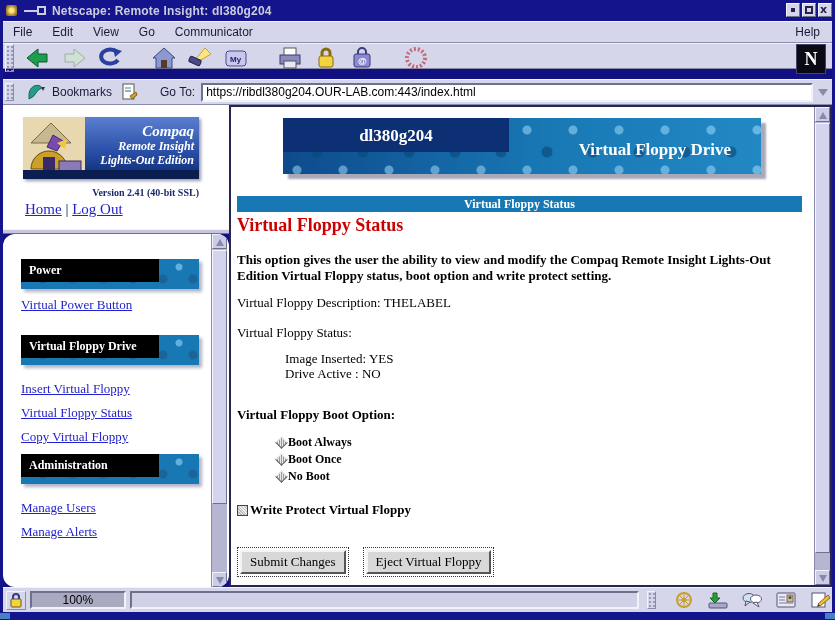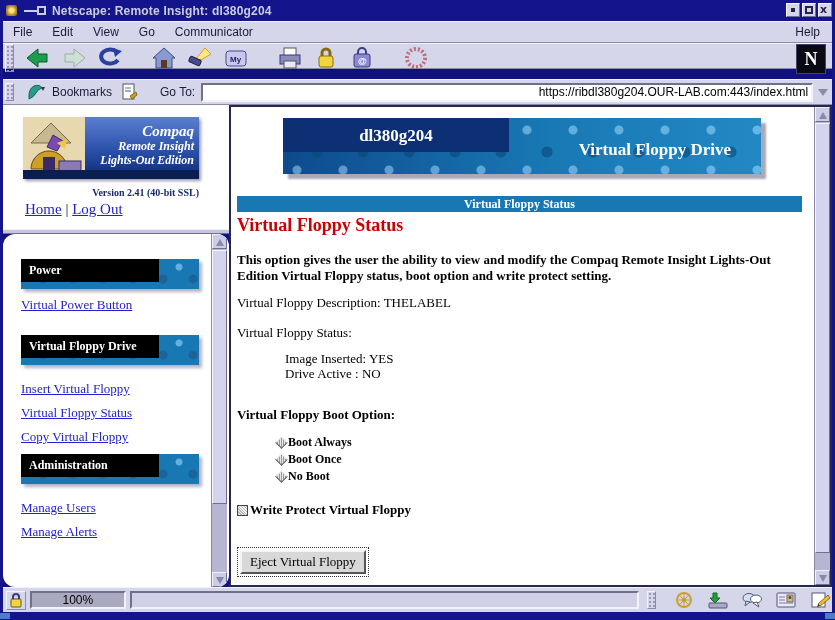--- a/index.html
+++ b/index.html
@@ -26,21 +26,21 @@
   .menuitem { padding:3px 10px; }
   .menuhelp { margin-left:auto; padding:3px 12px; }
 
   .toolbar { position:absolute; left:3px; top:43px; width:829px; height:26px; background:#d6d6ea; border-top:1px solid #f2f2fa; border-bottom:1px solid #8a8aaa; display:flex; align-items:flex-start; }
   .grippy { width:9px; height:28px; margin:0 6px 0 2px; border-top:1px solid #f2f2fa; border-left:1px solid #f2f2fa; border-right:1px solid #8a8aaa; border-bottom:1px solid #8a8aaa; background-image:radial-gradient(circle,#9a9ab8 1px,transparent 1.2px); background-size:4px 4px; }
   .tbicon { width:28px; height:28px; margin:0 4px; display:flex; align-items:center; justify-content:center; }
   .tbgap { width:18px; }
   .nlogo { margin-left:auto; margin-right:6px; width:30px; height:30px; background:#0a0a14; border:1px solid #44446a; color:#fff; font:bold 18px "Liberation Serif",serif; display:flex; align-items:center; justify-content:center; }
 
   .locbar { position:absolute; left:3px; top:79px; width:829px; height:26px; background:#d6d6ea; border-top:1px solid #f2f2fa; border-bottom:1px solid #8a8aaa; display:flex; align-items:center; font-size:12px; color:#1a1a3a; }
-  .urlbox { width:612px; height:19px; margin-left:6px; background:#fff; border-top:2px solid #70708e; border-left:2px solid #70708e; border-right:2px solid #f2f2fa; border-bottom:2px solid #f2f2fa; font:12px "Liberation Sans",sans-serif; padding:0 3px; color:#000;text-align:right; }
+  .urlbox { width:612px; height:19px; margin-left:6px; background:#fff; border-top:2px solid #70708e; border-left:2px solid #70708e; border-right:2px solid #f2f2fa; border-bottom:2px solid #f2f2fa; font:12px "Liberation Sans",sans-serif; padding:0 3px; color:#000; }
   .urldrop { width:0; height:0; border-left:5px solid transparent; border-right:5px solid transparent; border-top:7px solid #8a8aaa; margin-left:5px; }
 
   
   .sidebar-top { position:absolute; left:3px; top:105px; width:226px; height:124px; background:#fff; overflow:hidden; }
   .framediv { position:absolute; left:3px; top:229px; width:226px; height:5px; background:#c6c6de; border-top:1px solid #f2f2fa; border-bottom:1px solid #70708e; }
   .sidebar-bot { position:absolute; left:3px; top:234px; width:226px; height:353px; background:#fff; overflow:hidden;border-radius:12px; }
   .mainframe { position:absolute; left:229px; top:105px; width:603px; height:482px; background:#fff; border:2px solid #26264e; overflow:hidden; }
 
   
   .logoimg { position:absolute; left:20px; top:12px; width:176px; height:62px; background:linear-gradient(180deg,#5a7fd0 0%,#2a4fa8 55%,#0c2a70 100%); box-shadow:2px 2px 3px #9a9ab0; }
@@ -323,20 +323,23 @@
         <span>No Boot</span>
       </div>
 
       <div class="chkrow">
         <span class="chk"></span>
         <span>Write Protect Virtual Floppy</span>
       </div>
 
       <div class="btnrow">
         <div class="nsbtn">
+          <div class="face">Submit Changes</div>
+        </div>
+        <div class="nsbtn">
           <div class="face">Eject Virtual Floppy</div>
         </div>
       </div>
     </div>
     <div class="m-scroll">
       <div class="up" style="top:0">
           <div class="tri-up"></div>
         </div>
       <div class="thumb" style="top:16px;height:430px"></div>
       <div class="dn" style="bottom:0">

